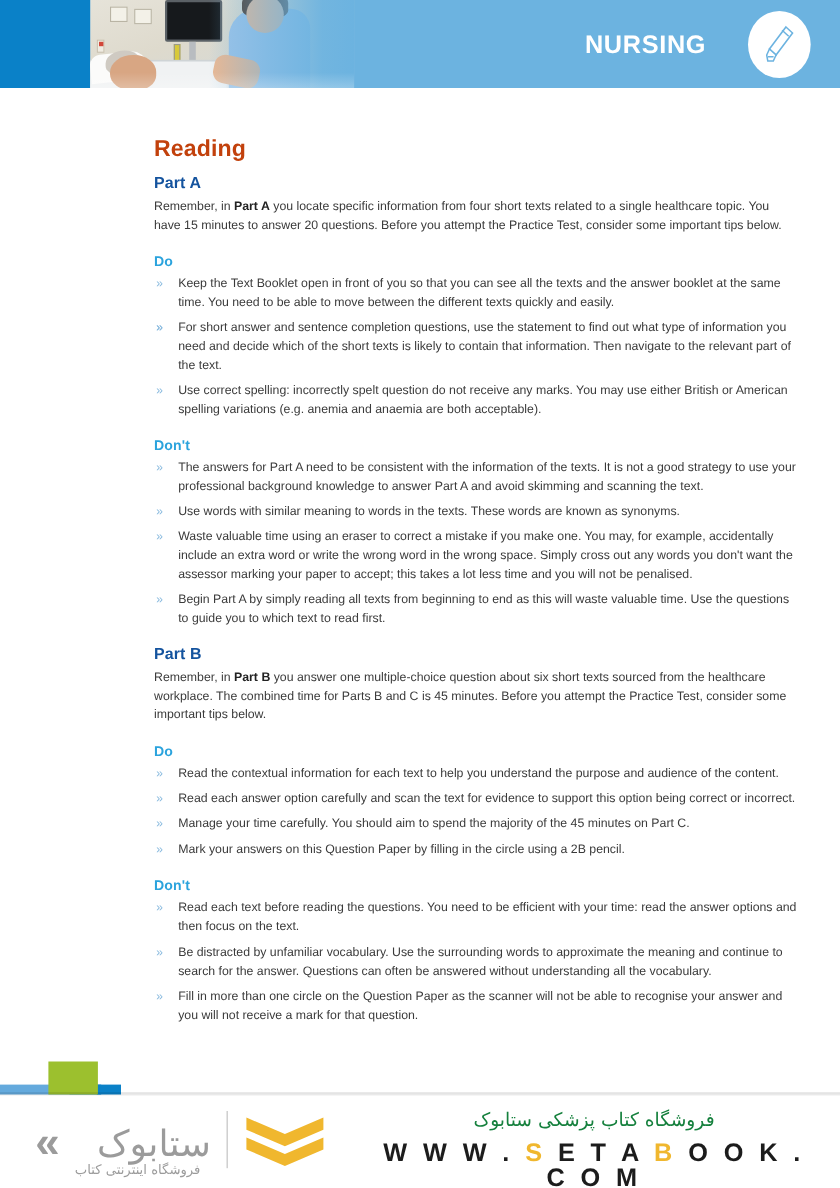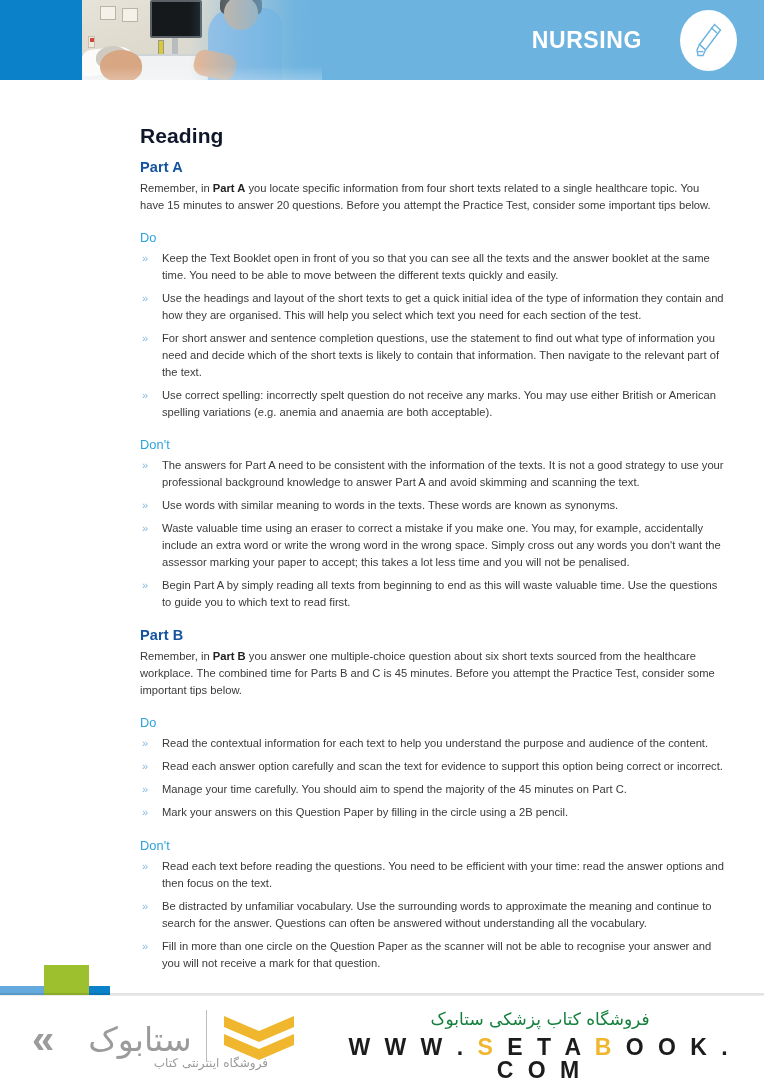--- a/index.html
+++ b/index.html
@@ -208,38 +208,38 @@
     position: absolute;
     top: 80px;
     left: 0;
     width: 764px;
     height: 915px;
     padding: 44px 36px 0 140px;
     overflow: hidden;
   }
 
   h1.section-title {
-    color: #0f172a;
+    color: #c2410c;
     font-size: 21px;
     font-weight: 600;
     line-height: 1.1;
     margin: 0 0 12px 0;
     letter-spacing: 0.1px;
   }
   h2.part-title {
     color: #14539e;
     font-size: 14.5px;
     font-weight: 700;
     margin: 0 0 5px 0;
     letter-spacing: 0.1px;
   }
   h3.list-title {
     color: #2ba3dd;
     font-size: 12.8px;
-    font-weight: 400;
+    font-weight: 700;
     margin: 0 0 5px 0;
     letter-spacing: 0.1px;
   }
   p.intro {
     color: #3a3a3a;
     font-size: 11.2px;
     line-height: 1.52;
     margin: 0 0 16px 0;
     max-width: 580px;
   }
@@ -351,21 +351,21 @@
   }
   .logo-sub {
     position: absolute;
     left: 36px;
     bottom: 4px;
     font-family: "DejaVu Sans", sans-serif;
     font-size: 12px;
     color: #9b9b9b;
     direction: rtl;
     width: 200px;
-    text-align: right;
+    text-align: left;
   }
   .logo-divider {
     position: absolute;
     left: 206px;
     top: 14px;
     width: 1px;
     height: 52px;
     background: #bdbdbd;
   }
   .logo-mark {
@@ -451,21 +451,21 @@
 
     <div class="block">
       <h2 class="part-title">Part A</h2>
       <p class="intro">
         <span>Remember, in </span><b>Part A</b><span> you locate specific information from four short texts related to a single healthcare topic. You have 15 minutes to answer 20 questions. Before you attempt the Practice Test, consider some important tips below.</span>
       </p>
 
       <h3 class="list-title">Do</h3>
       <ul class="tips">
         <li><span class="marker">»</span><span>Keep the Text Booklet open in front of you so that you can see all the texts and the answer booklet at the same time. You need to be able to move between the different texts quickly and easily.</span></li>
-        <li><span class="marker">»</span><span>Use the headings and layout of the short texts to get a quick initial idea of the type of information they contain and how they are organised. This will help you select which text you need for each section of the test.</span></li>
+        <li><span class="marker">»</span></li>
         <li><span class="marker">»</span><span>For short answer and sentence completion questions, use the statement to find out what type of information you need and decide which of the short texts is likely to contain that information. Then navigate to the relevant part of the text.</span></li>
         <li><span class="marker">»</span><span>Use correct spelling: incorrectly spelt question do not receive any marks. You may use either British or American spelling variations (e.g. anemia and anaemia are both acceptable).</span></li>
       </ul>
 
       <h3 class="list-title">Don't</h3>
       <ul class="tips">
         <li><span class="marker">»</span><span>The answers for Part A need to be consistent with the information of the texts. It is not a good strategy to use your professional background knowledge to answer Part A and avoid skimming and scanning the text.</span></li>
         <li><span class="marker">»</span><span>Use words with similar meaning to words in the texts. These words are known as synonyms.</span></li>
         <li><span class="marker">»</span><span>Waste valuable time using an eraser to correct a mistake if you make one. You may, for example, accidentally include an extra word or write the wrong word in the wrong space. Simply cross out any words you don't want the assessor marking your paper to accept; this takes a lot less time and you will not be penalised.</span></li>
         <li><span class="marker">»</span><span>Begin Part A by simply reading all texts from beginning to end as this will waste valuable time. Use the questions to guide you to which text to read first.</span></li>

